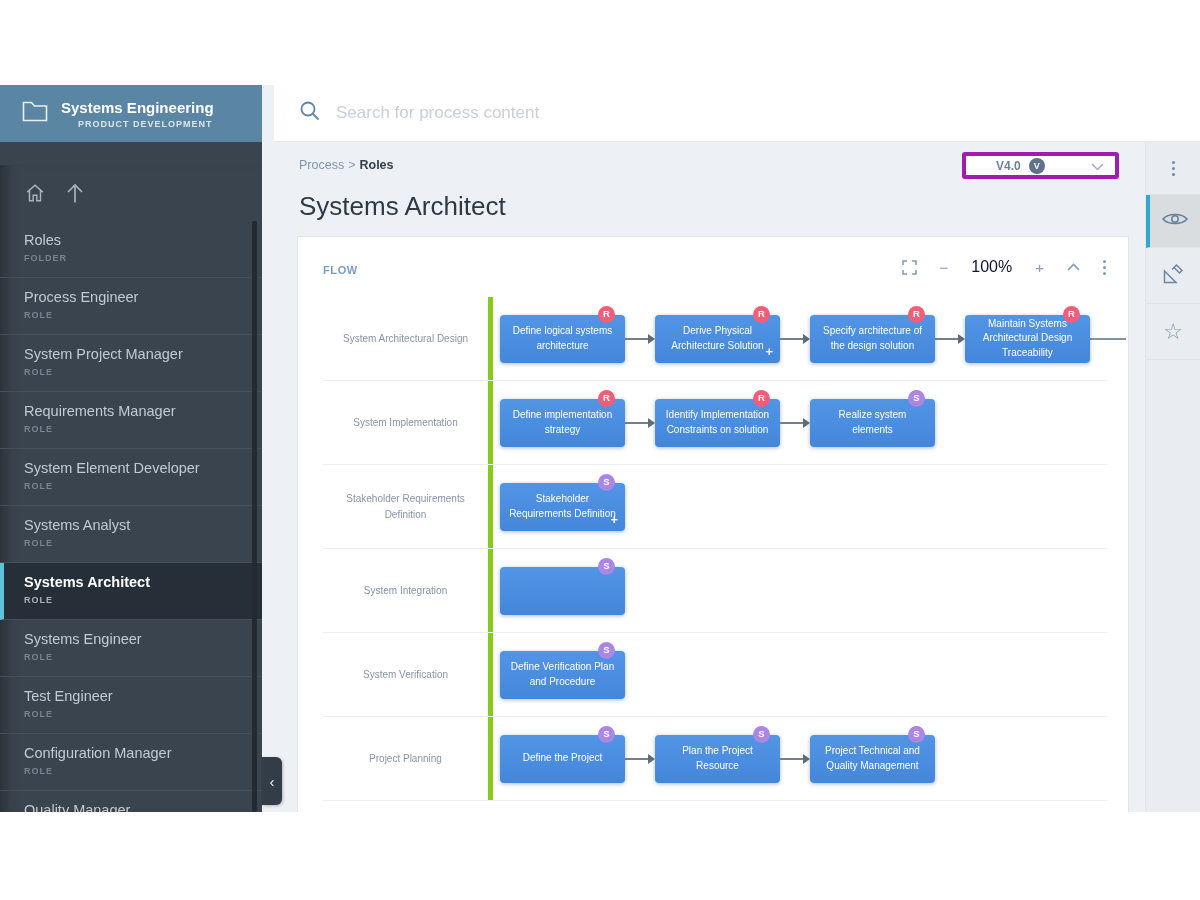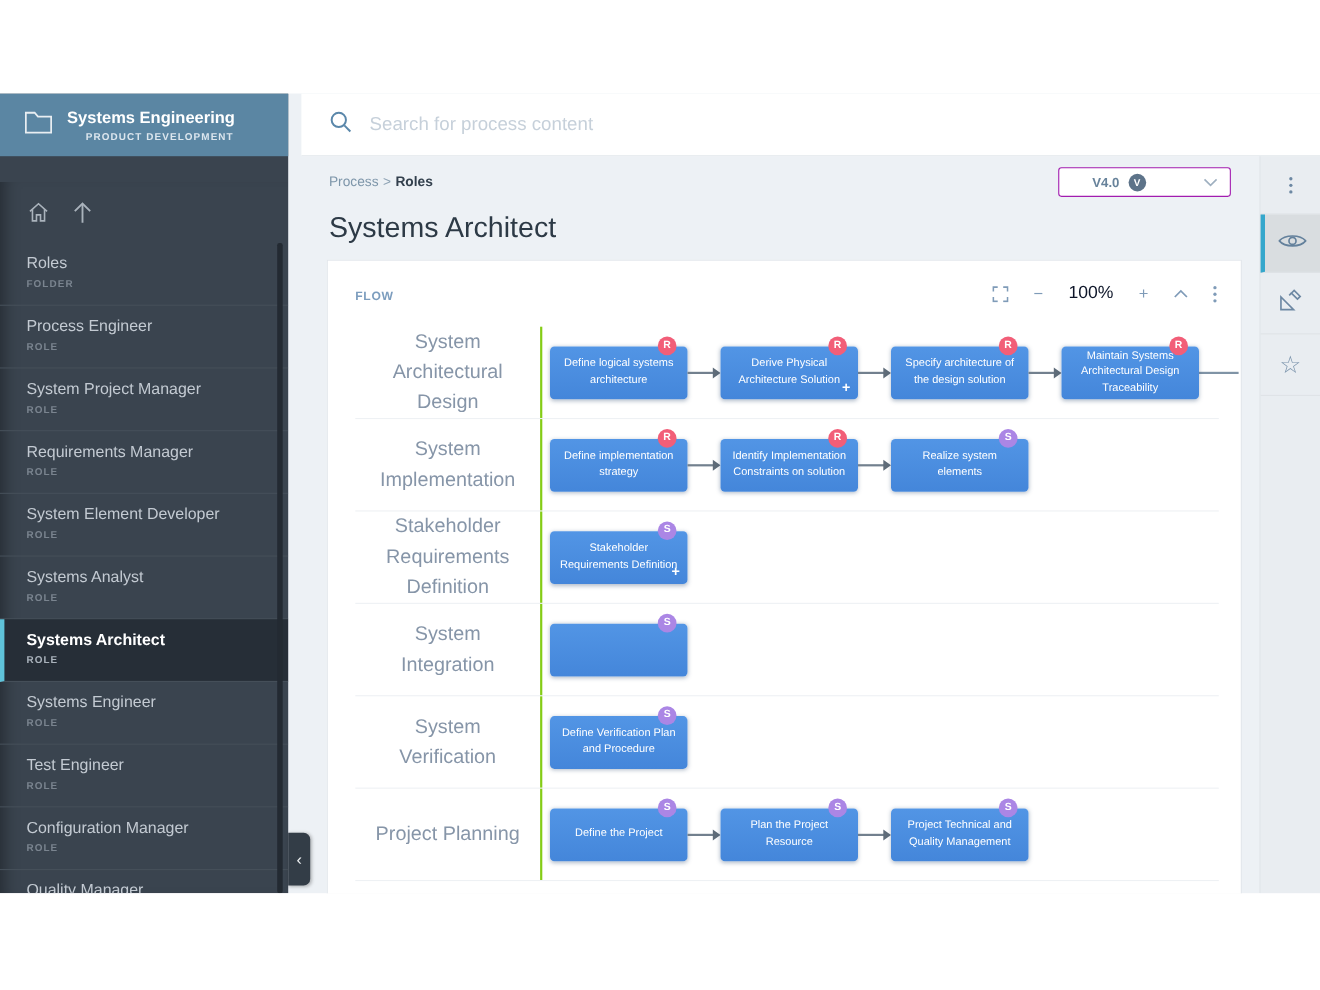--- a/index.html
+++ b/index.html
@@ -27,37 +27,37 @@
   
   .main { flex:1; display:flex; flex-direction:column; min-width:0;padding-left:12px; }
   .search-bar { height:57px; flex:none; background:#ffffff; display:flex; align-items:center; gap:15px; padding-left:25px; border-bottom:1px solid #e7ebef; }
   .search-input { border:none; outline:none; background:transparent; font-size:17px; color:#4a5562; width:500px; font-family:"Liberation Sans", sans-serif; }
   .search-input::placeholder { color:#c6d0da; }
   .main-body { flex:1; display:flex; min-height:0; }
   .content { flex:1; position:relative; padding:16px 0 0 23px; min-width:0; }
   .breadcrumb { margin-left:2px; font-size:12.5px; color:#7e96aa; }
   .breadcrumb .sep { margin:0 4px; color:#8ca1b3; }
   .breadcrumb .current { color:#323f4c; font-weight:bold; }
-  .version-box { position:absolute; top:10px; right:26px; width:157px; height:27px; background:#ffffff; border:1px solid #a21caf; border-radius:3px; display:flex; align-items:center; padding:0 11px 0 30px; cursor:pointer; }
+  .version-box { position:absolute; top:10px; right:26px; width:157px; height:27px; background:#ffffff; border:4px solid #a21caf; border-radius:3px; display:flex; align-items:center; padding:0 11px 0 30px; cursor:pointer; }
   .version-label { font-size:12px; font-weight:bold; color:#68839b; }
   .version-badge { width:16px; height:16px; border-radius:50%; background:#5d7389; color:#fff; font-size:9px; font-weight:bold; display:flex; align-items:center; justify-content:center; margin-left:8px; }
   .version-spacer { flex:1; }
   .page-title { margin:19px 0 0 2px; font-size:26px; color:#2d3a46; }
 
   
   .flow-panel { margin-top:14px; width:832px; height:582px; background:#ffffff; border:1px solid #e2e6eb; position:relative; }
   .flow-header { display:flex; align-items:flex-end; padding:21px 22px 0 25px; }
   .flow-title { flex:1; font-size:11px; font-weight:bold; letter-spacing:0.6px; color:#7c9dbe; }
   .flow-controls { display:flex; align-items:center; gap:23px; color:#7f9bb8; }
   .fc-btn { cursor:pointer; display:flex; align-items:center; justify-content:center; }
   .fc-text { font-size:15px; color:#7f9bb8; }
   .zoom-level { font-size:16px; color:#0f172a; }
   .lane-table { position:absolute; top:60px; left:25px; right:20px; }
   .lane-row { display:flex; height:84px; border-bottom:1px solid #eef1f4; }
-  .lane-label { width:170px; flex:none; border-right:2px solid #84cc16; display:flex; align-items:center; justify-content:center; text-align:center; color:#8695a8; font-size:18px; line-height:1.55; padding:0 10px; }
+  .lane-label { width:170px; flex:none; border-right:5px solid #84cc16; display:flex; align-items:center; justify-content:center; text-align:center; color:#8695a8; font-size:10px; line-height:1.55; padding:0 10px; }
   .lane-tasks { flex:1; display:flex; align-items:center; padding-left:7px; overflow:visible; }
   .task { width:125px; height:48px; flex:none; border-radius:4px; background:linear-gradient(180deg,#5295e5,#4486da); color:#ffffff; font-size:10px; line-height:1.45; display:flex; align-items:center; justify-content:center; text-align:center; padding:3px 9px; position:relative; cursor:pointer; box-shadow:0 1px 4px rgba(30,60,100,0.35); }
   .task-badge { position:absolute; top:-9px; right:10px; width:17px; height:17px; border-radius:50%; color:#fff; font-size:9.5px; font-weight:bold; display:flex; align-items:center; justify-content:center; }
   .badge-R { background:#f25e78; }
   .badge-S { background:#ab86e5; }
   .task-plus { position:absolute; right:7px; bottom:1px; font-size:13px; font-weight:bold; color:#fff; cursor:pointer; }
   .connector { width:30px; height:10px; flex:none; position:relative; }
   .connector::before { content:''; position:absolute; left:0; right:6px; top:4px; height:2px; background:#72808e; }
   .connector::after { content:''; position:absolute; right:0; top:0; border-left:7px solid #5f6c79; border-top:5px solid transparent; border-bottom:5px solid transparent; }
   .trail-line { width:36px; height:2px; flex:none; background:#8094a6; }

